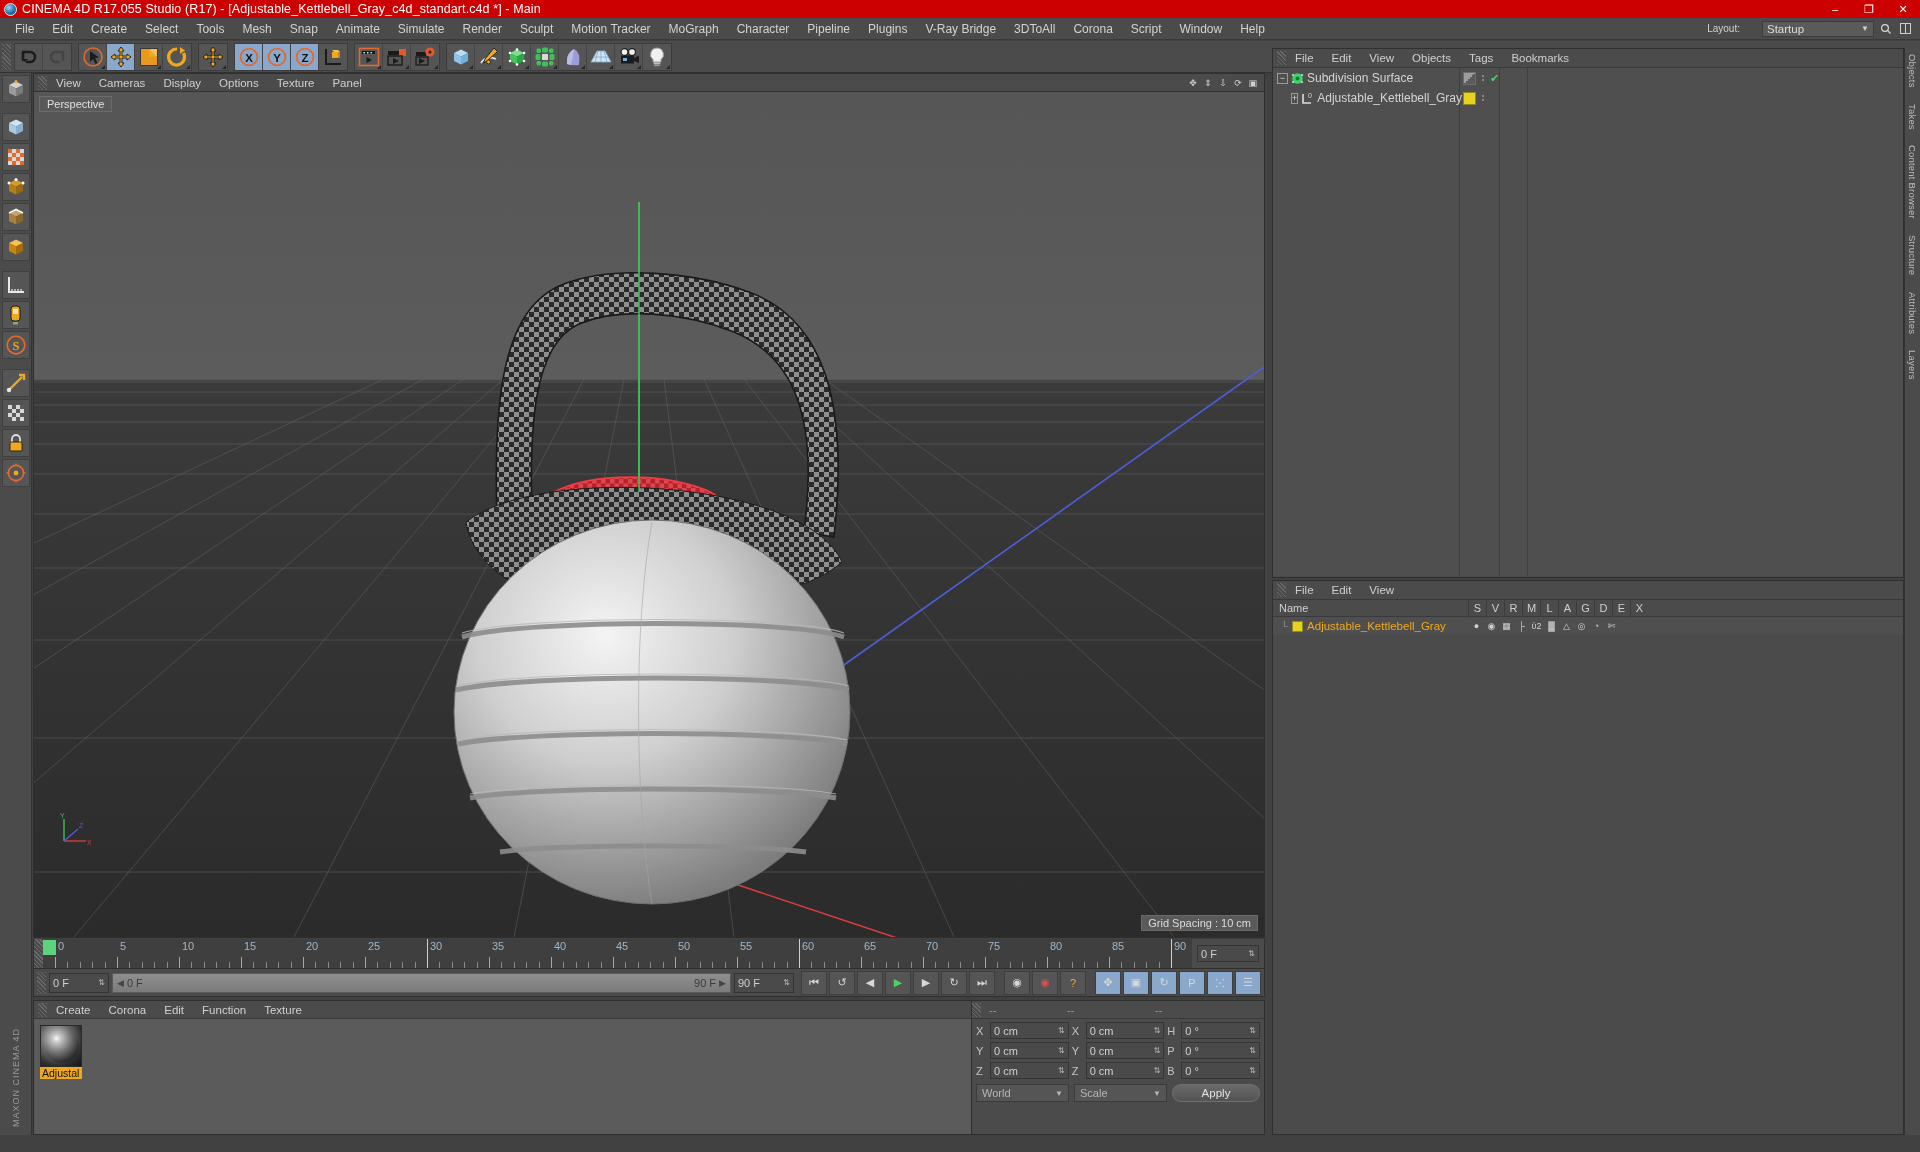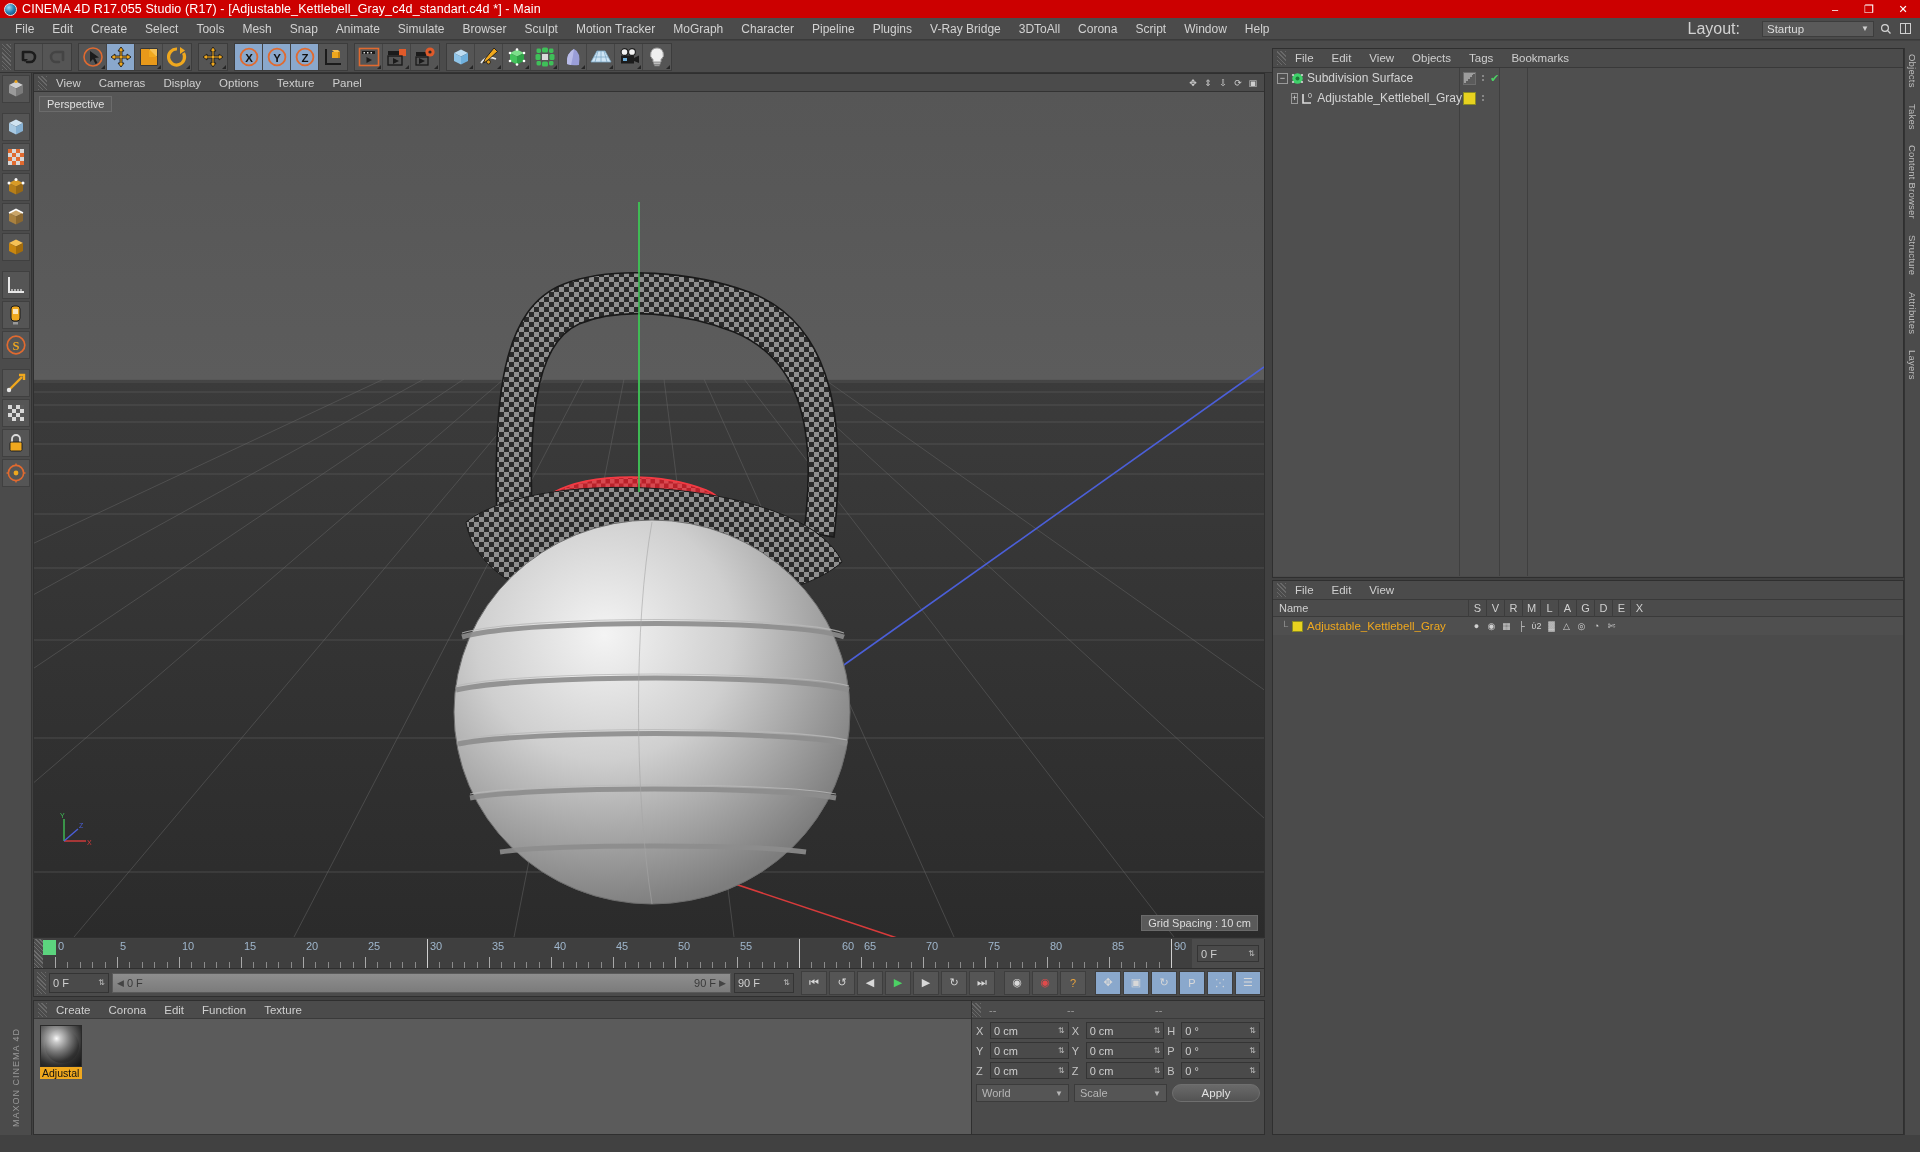--- a/index.html
+++ b/index.html
@@ -28,21 +28,21 @@
            color:#fff;font-size:11px; }
 
   
   .menubar{
     position:absolute;left:0;top:18px;width:1920px;height:22px;
     background:#4b4b4b; display:flex; align-items:center; padding-left:6px;
     border-bottom:1px solid #3a3a3a;
   }
   .menu-item{ padding:0 9px; height:22px; line-height:22px; font-size:12px; color:#d2d2d2; white-space:nowrap;}
   .layout-box{ margin-left:auto; display:flex; align-items:center; gap:5px; padding-right:8px; }
-  .layout-label{ font-size:16px; color:#d2d2d2; }
+  .layout-label{ font-size:10px; color:#d2d2d2; }
   .combo{
     background:#5a5a5a; border:1px solid #3d3d3d; height:16px;
     display:flex;align-items:center; padding:0 4px; min-width:96px;
     font-size:11.5px; color:#dcdcdc; position:relative;
   }
   .combo .arrow{ margin-left:auto; font-size:8px; color:#cfcfcf; }
   .mini-ico{ width:14px;height:14px;display:flex;align-items:center;justify-content:center;color:#d4d4d4;font-size:11px;}
 
   
   .toolbar{
@@ -266,21 +266,21 @@
     <div id="menu-items" style="display:flex;align-items:center;">
         <div class="menu-item">File</div>
         <div class="menu-item">Edit</div>
         <div class="menu-item">Create</div>
         <div class="menu-item">Select</div>
         <div class="menu-item">Tools</div>
         <div class="menu-item">Mesh</div>
         <div class="menu-item">Snap</div>
         <div class="menu-item">Animate</div>
         <div class="menu-item">Simulate</div>
-        <div class="menu-item">Browser</div>
+        <div class="menu-item">Render</div>
         <div class="menu-item">Sculpt</div>
         <div class="menu-item">Motion Tracker</div>
         <div class="menu-item">MoGraph</div>
         <div class="menu-item">Character</div>
         <div class="menu-item">Pipeline</div>
         <div class="menu-item">Plugins</div>
         <div class="menu-item">V-Ray Bridge</div>
         <div class="menu-item">3DToAll</div>
         <div class="menu-item">Corona</div>
         <div class="menu-item">Script</div>
@@ -776,21 +776,21 @@
         <div class="tl-tick-label" style="left: 449px;">35</div>
         <div class="tl-tick major" style="left: 508px;"></div>
         <div class="tl-tick-label" style="left: 511px;">40</div>
         <div class="tl-tick major" style="left: 570px;"></div>
         <div class="tl-tick-label" style="left: 573px;">45</div>
         <div class="tl-tick major" style="left: 632px;"></div>
         <div class="tl-tick-label" style="left: 635px;">50</div>
         <div class="tl-tick major" style="left: 694px;"></div>
         <div class="tl-tick-label" style="left: 697px;">55</div>
         <div class="tl-tick major" style="left: 756px;"></div>
-        <div class="tl-tick-label" style="left: 759px; margin-left: 40px;">60</div>
+        <div class="tl-tick-label" style="left: 759px;">60</div>
         <div class="tl-tick major" style="left: 818px;"></div>
         <div class="tl-tick-label" style="left: 821px;">65</div>
         <div class="tl-tick major" style="left: 880px;"></div>
         <div class="tl-tick-label" style="left: 883px;">70</div>
         <div class="tl-tick major" style="left: 942px;"></div>
         <div class="tl-tick-label" style="left: 945px;">75</div>
         <div class="tl-tick major" style="left: 1004px;"></div>
         <div class="tl-tick-label" style="left: 1007px;">80</div>
         <div class="tl-tick major" style="left: 1066px;"></div>
         <div class="tl-tick-label" style="left: 1069px;">85</div>

